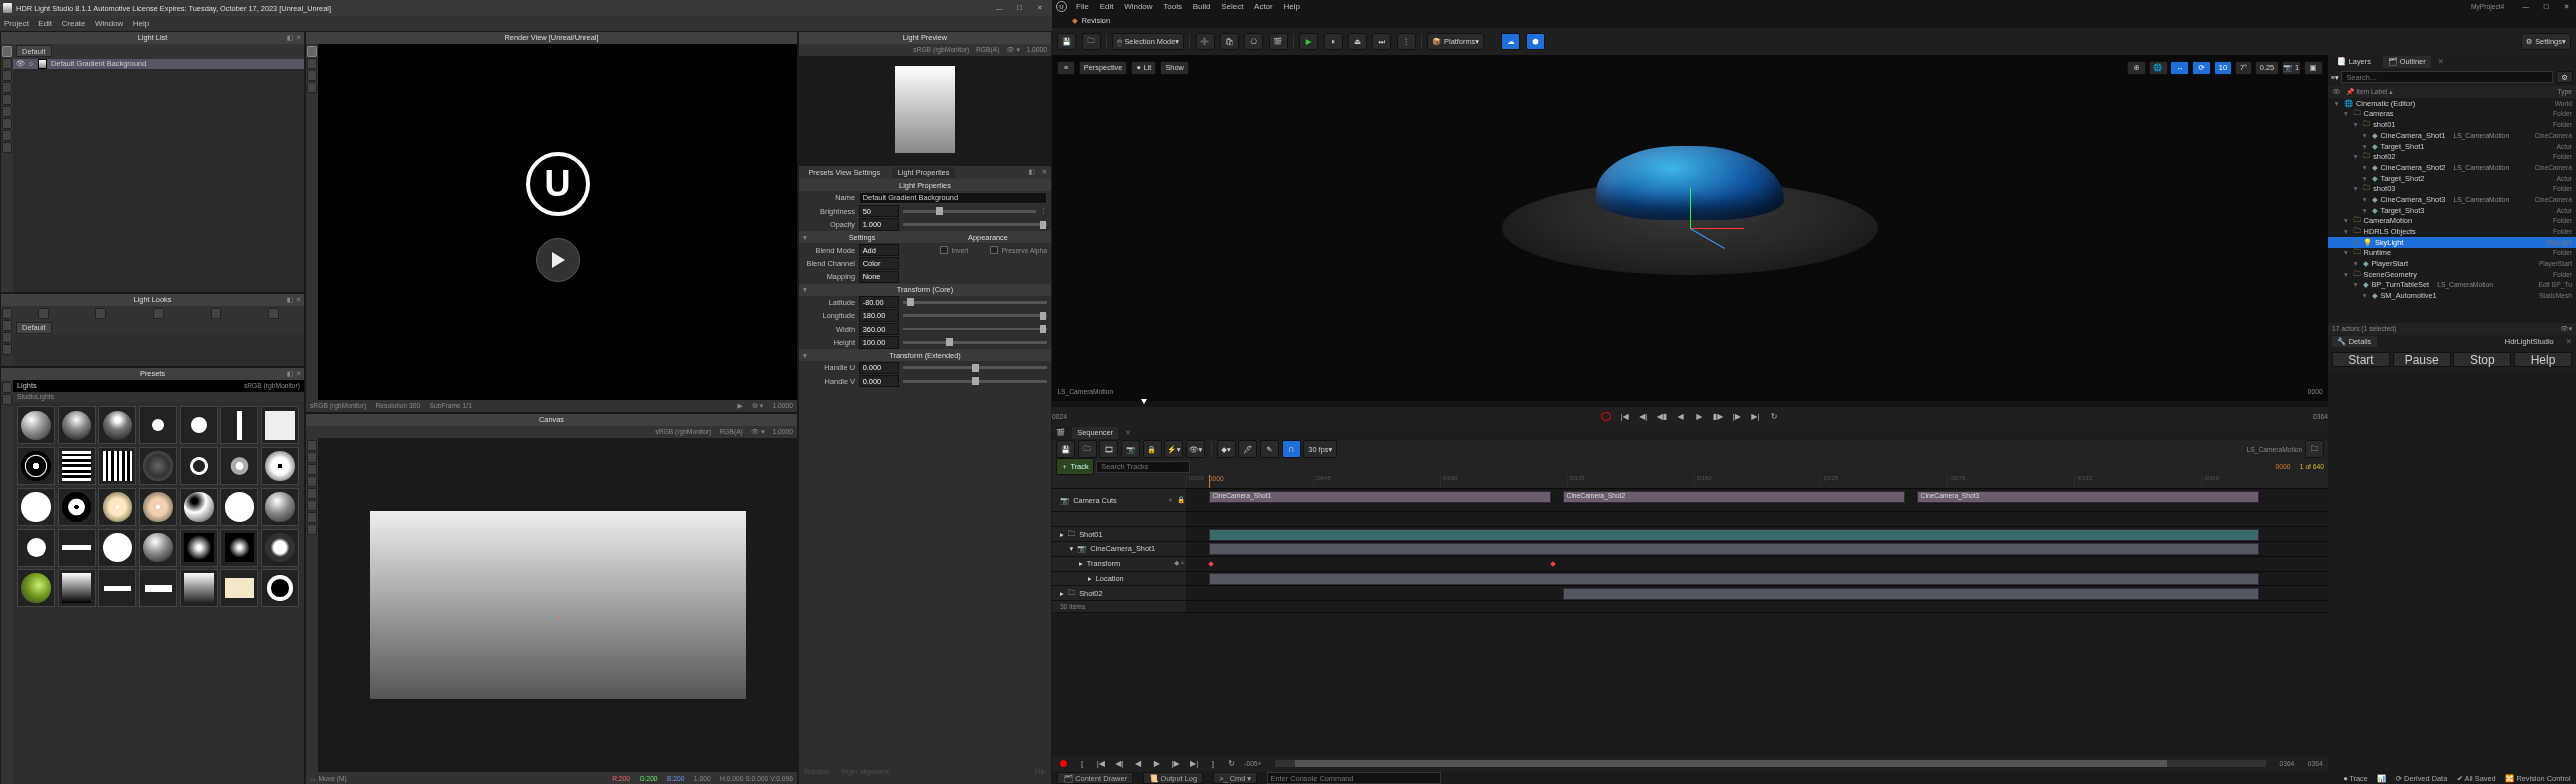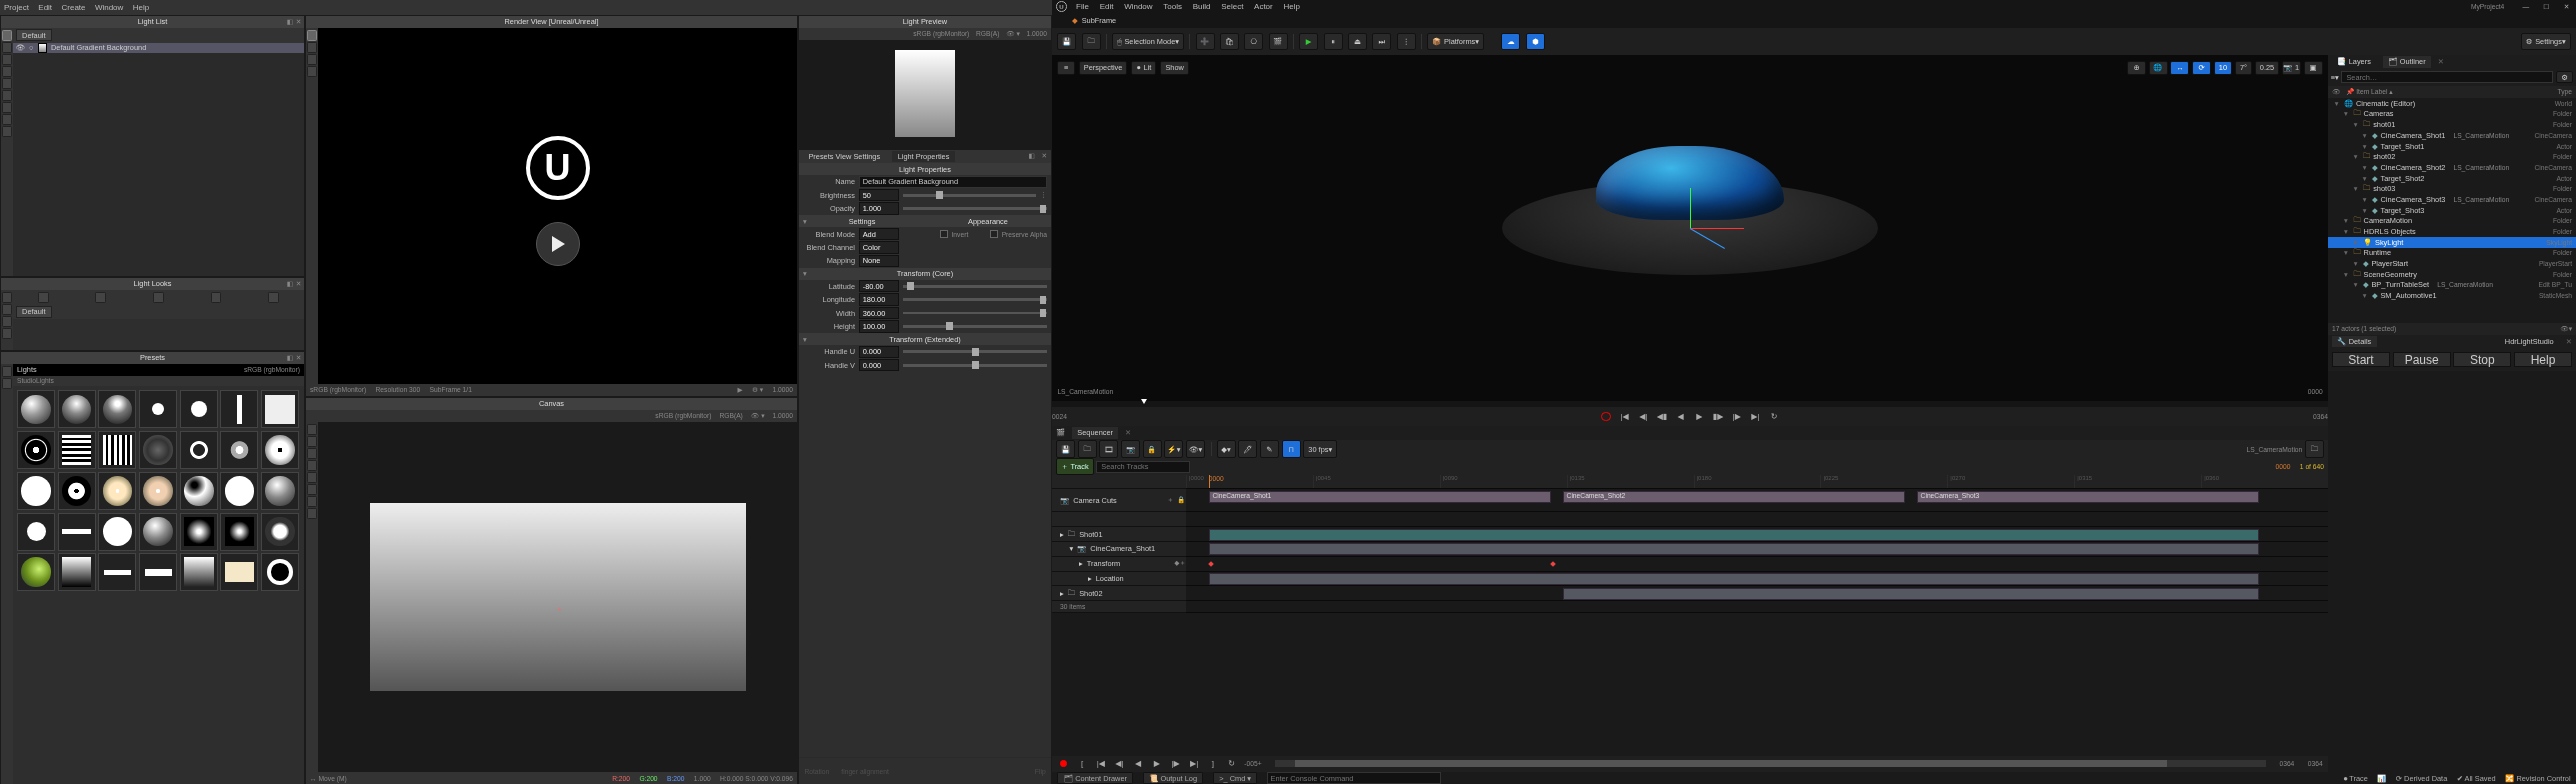--- a/index.html
+++ b/index.html
@@ -81,20 +81,30 @@
 .pill { padding:0.7px 5.4px; background:#2a2a2a; border:0.7px solid #111; border-radius:1.3px; cursor:pointer; }
 .transport { height:19px; background:#1f1f1f; display:flex; align-items:center; justify-content:center; gap:6.7px; font-size:8px; }
 .tbtn { width:12px; height:12px; display:flex; align-items:center; justify-content:center; color:#aaa; cursor:pointer; }
 .rec { width:9.4px; height:9.4px; border-radius:50%; border:1.3px solid #f00; }
 .det-btn { flex:1; height:14.8px; background:#2d2d2d; border:0.7px solid #111; display:flex; align-items:center; justify-content:center; cursor:pointer; font-size:12px; }
 </style>
 </head>
 <body>
 
 <div class="app app-left">
+  <div class="titlebar">
+    <span style="width:9.4px;height:9.4px;background:linear-gradient(#fff,#888);border-radius:1.3px;margin-right:4px"></span>
+    <span>HDR Light Studio 8.1.1   Automotive License Expires: Tuesday, October 17, 2023   [Unreal_Unreal]</span>
+    <div class="spacer"></div>
+    <div class="win-btns">
+      <div class="win-btn">—</div>
+      <div class="win-btn">☐</div>
+      <div class="win-btn">✕</div>
+    </div>
+  </div>
   <div class="menubar">
     <span>Project</span>
     <span>Edit</span>
     <span>Create</span>
     <span>Window</span>
     <span>Help</span>
   </div>
 
   <div class="body-row">
 
@@ -519,21 +529,21 @@
     <div style="flex:1"></div>
     <span class="thin">MyProject4</span>
     <div class="win-btns" style="margin-left:9.4px">
       <div class="win-btn">—</div>
       <div class="win-btn">☐</div>
       <div class="win-btn">✕</div>
     </div>
   </div>
   <div style="height:14.8px;background:#151515;display:flex;align-items:center;padding-left:20px">
     <span style="color:#d97a2e;margin-right:4px">◆</span>
-    <span>SubFrame</span>
+    <span>Revision</span>
   </div>
   <div class="unreal-toolbar">
     <div class="ue-btn icon">💾</div>
     <div class="ue-btn icon">🗀</div>
     <div style="width:0.7px;height:14.8px;background:#333"></div>
     <div class="ue-btn">🖱 <span style="margin-left:2.7px">Selection Mode</span> ▾</div>
     <div style="width:0.7px;height:14.8px;background:#333"></div>
     <div class="ue-btn icon">➕</div>
     <div class="ue-btn icon">🛍</div>
     <div class="ue-btn icon">⎔</div>

